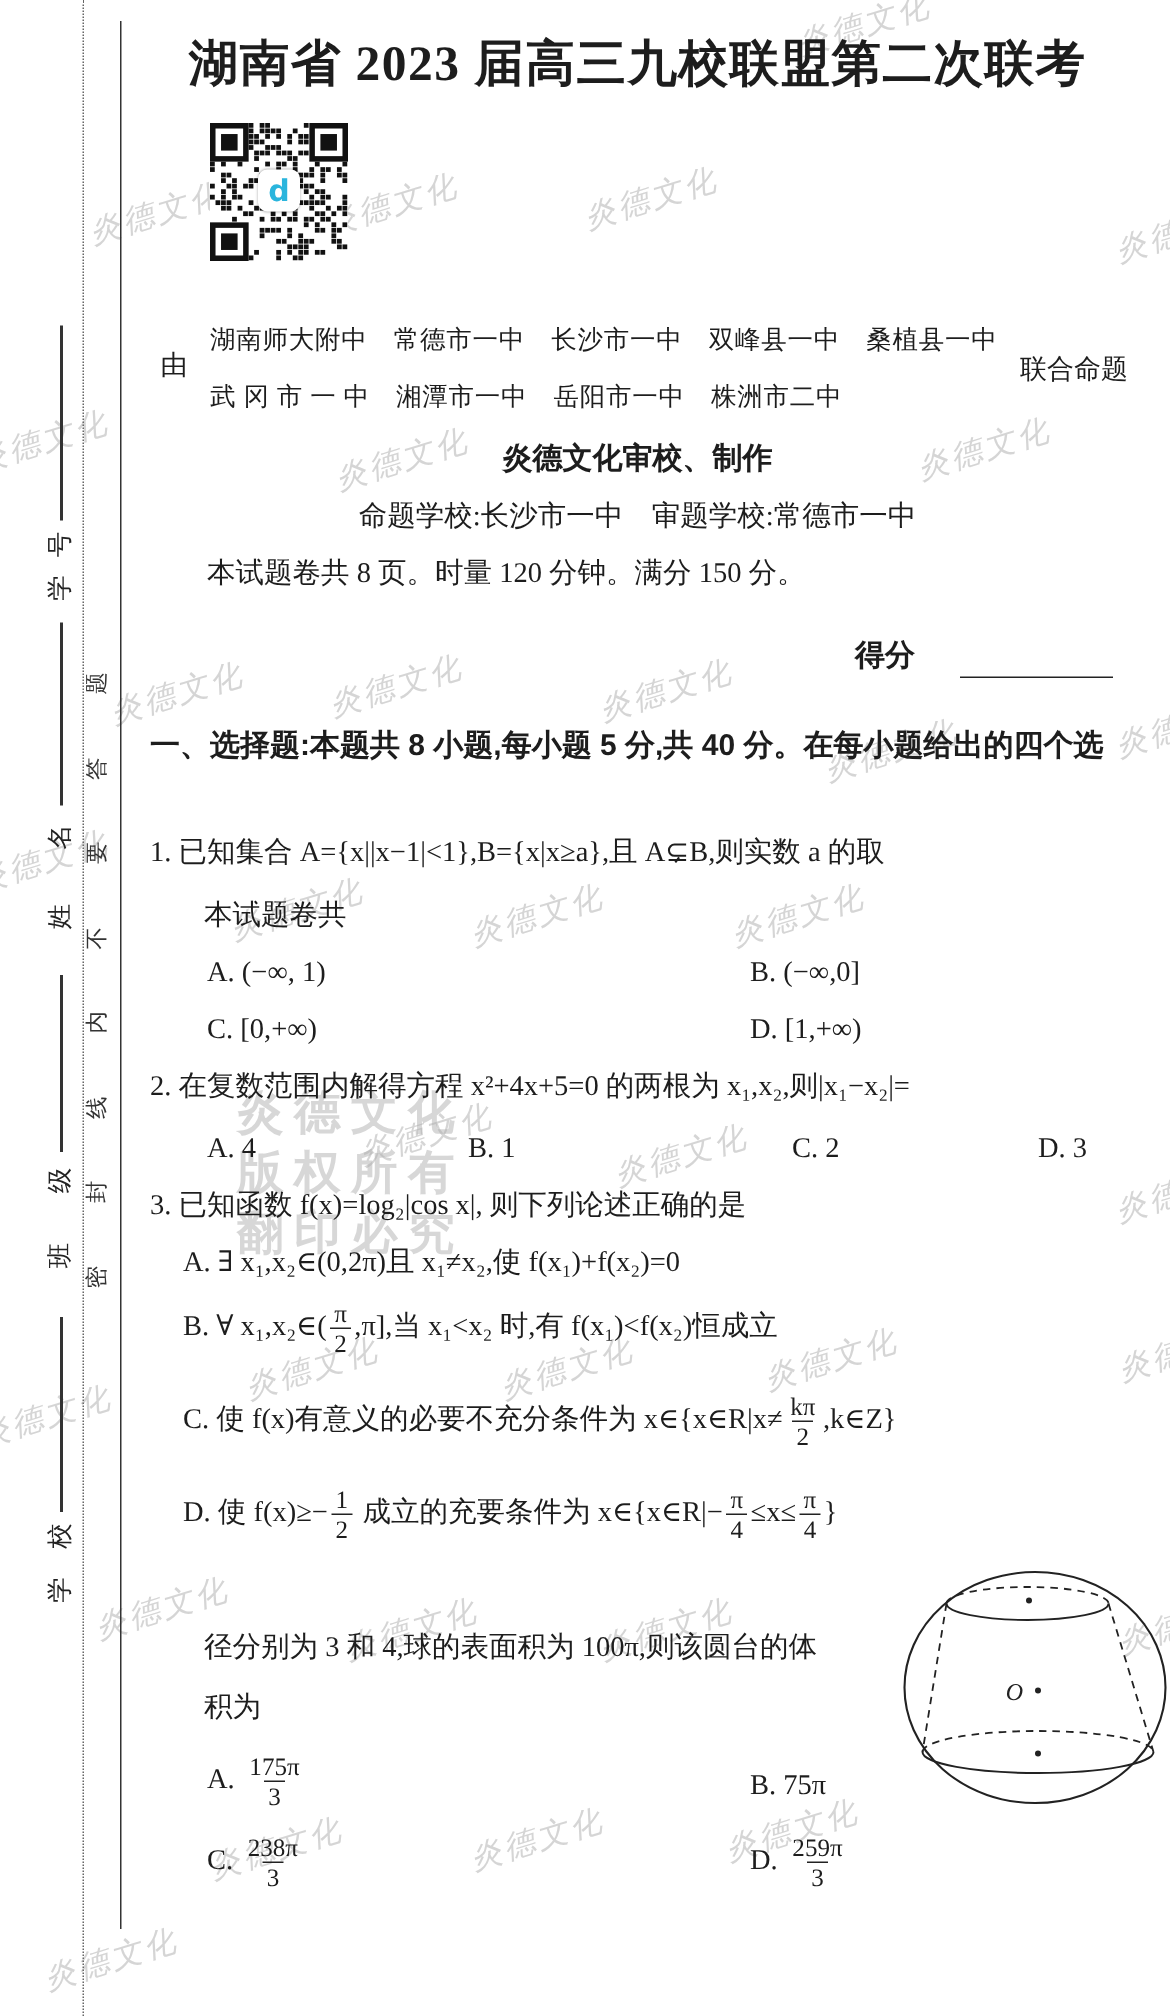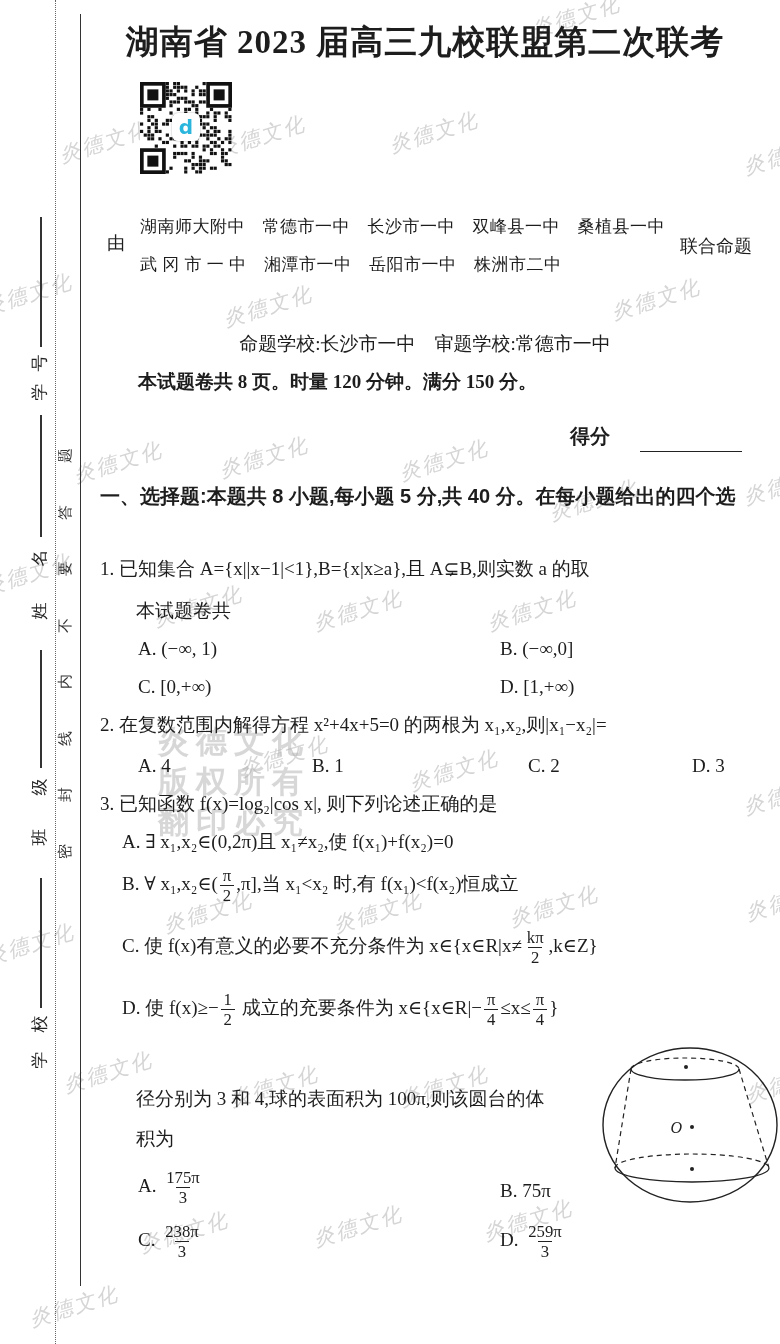--- a/index.html
+++ b/index.html
@@ -33,21 +33,21 @@
   .qr-wrap{position:absolute;left:140px;top:82px;width:92px;height:92px;z-index:1;}
   .qr-logo{position:absolute;left:32px;top:31px;width:28px;height:28px;background:#fff;
     border-radius:6px;box-shadow:0 0 2px rgba(0,0,0,.35);display:flex;align-items:center;justify-content:center;}
   .qr-logo span{font-family:"DejaVu Sans",sans-serif;font-weight:bold;font-size:20px;color:#2ab5dd;}
   .by-label{position:absolute;left:107px;top:231px;font-size:18px;z-index:1;}
   .school-row{position:absolute;left:140px;width:540px;font-size:17px;letter-spacing:.5px;z-index:1;white-space:nowrap;}
   .joint-label{position:absolute;left:680px;top:234px;font-size:18px;z-index:1;}
   .producer{position:absolute;left:80px;top:292px;width:690px;text-align:center;font-size:20px;
     font-weight:bold;font-family:"Liberation Sans","DejaVu Sans",sans-serif;z-index:1;}
   .proposer{position:absolute;left:80px;top:331px;width:690px;text-align:center;font-size:19px;z-index:1;}
-  .exam-info{position:absolute;left:138px;top:369px;font-size:19px;z-index:1;font-weight:bold;}
+  .exam-info{position:absolute;left:138px;top:369px;font-size:19px;z-index:1;}
   .score-label{position:absolute;left:570px;top:423px;font-size:20px;font-weight:bold;
     font-family:"Liberation Sans","DejaVu Sans",sans-serif;z-index:1;}
   .score-line{position:absolute;left:640px;top:451px;width:102px;height:0;border-bottom:1.5px solid #222;z-index:1;}
   
   .sec-head{position:absolute;left:100px;width:665px;font-size:20px;font-weight:bold;
     font-family:"Liberation Sans","DejaVu Sans",sans-serif;z-index:1;white-space:nowrap;}
   .q-line{position:absolute;font-size:19px;z-index:1;white-space:nowrap;line-height:26px;}
   .opt{position:absolute;font-size:19px;z-index:1;white-space:nowrap;line-height:26px;}
   .frac{display:inline-flex;flex-direction:column;align-items:center;vertical-align:middle;
     line-height:1.15;font-size:0.88em;margin:0 2px;}
@@ -337,20 +337,21 @@
     <div class="qr-logo">
         <span>d</span>
       </div>
   </div>
 
   <div class="by-label">由</div>
   <div class="school-row" style="top:215px">湖南师大附中　常德市一中　长沙市一中　双峰县一中　桑植县一中</div>
   <div class="school-row" style="top:253px">武 冈 市 一 中　湘潭市一中　岳阳市一中　株洲市二中</div>
   <div class="joint-label">联合命题</div>
 
+  <div class="producer">炎德文化审校、制作</div>
   <div class="proposer">命题学校:长沙市一中　审题学校:常德市一中</div>
   <div class="exam-info">本试题卷共 8 页。时量 120 分钟。满分 150 分。</div>
 
   <div class="score-label">得分</div>
   <div class="score-line"></div>
 
   <div class="sec-head" style="top:483px">一、选择题:本题共 8 小题,每小题 5 分,共 40 分。在每小题给出的四个选</div>
 
   <div class="q-line" style="left:100px;top:556px">1. 已知集合 A={x||x−1|&lt;1},B={x|x≥a},且 A⊊B,则实数 a 的取</div>
   <div class="q-line" style="left:136px;top:598px">本试题卷共</div>

